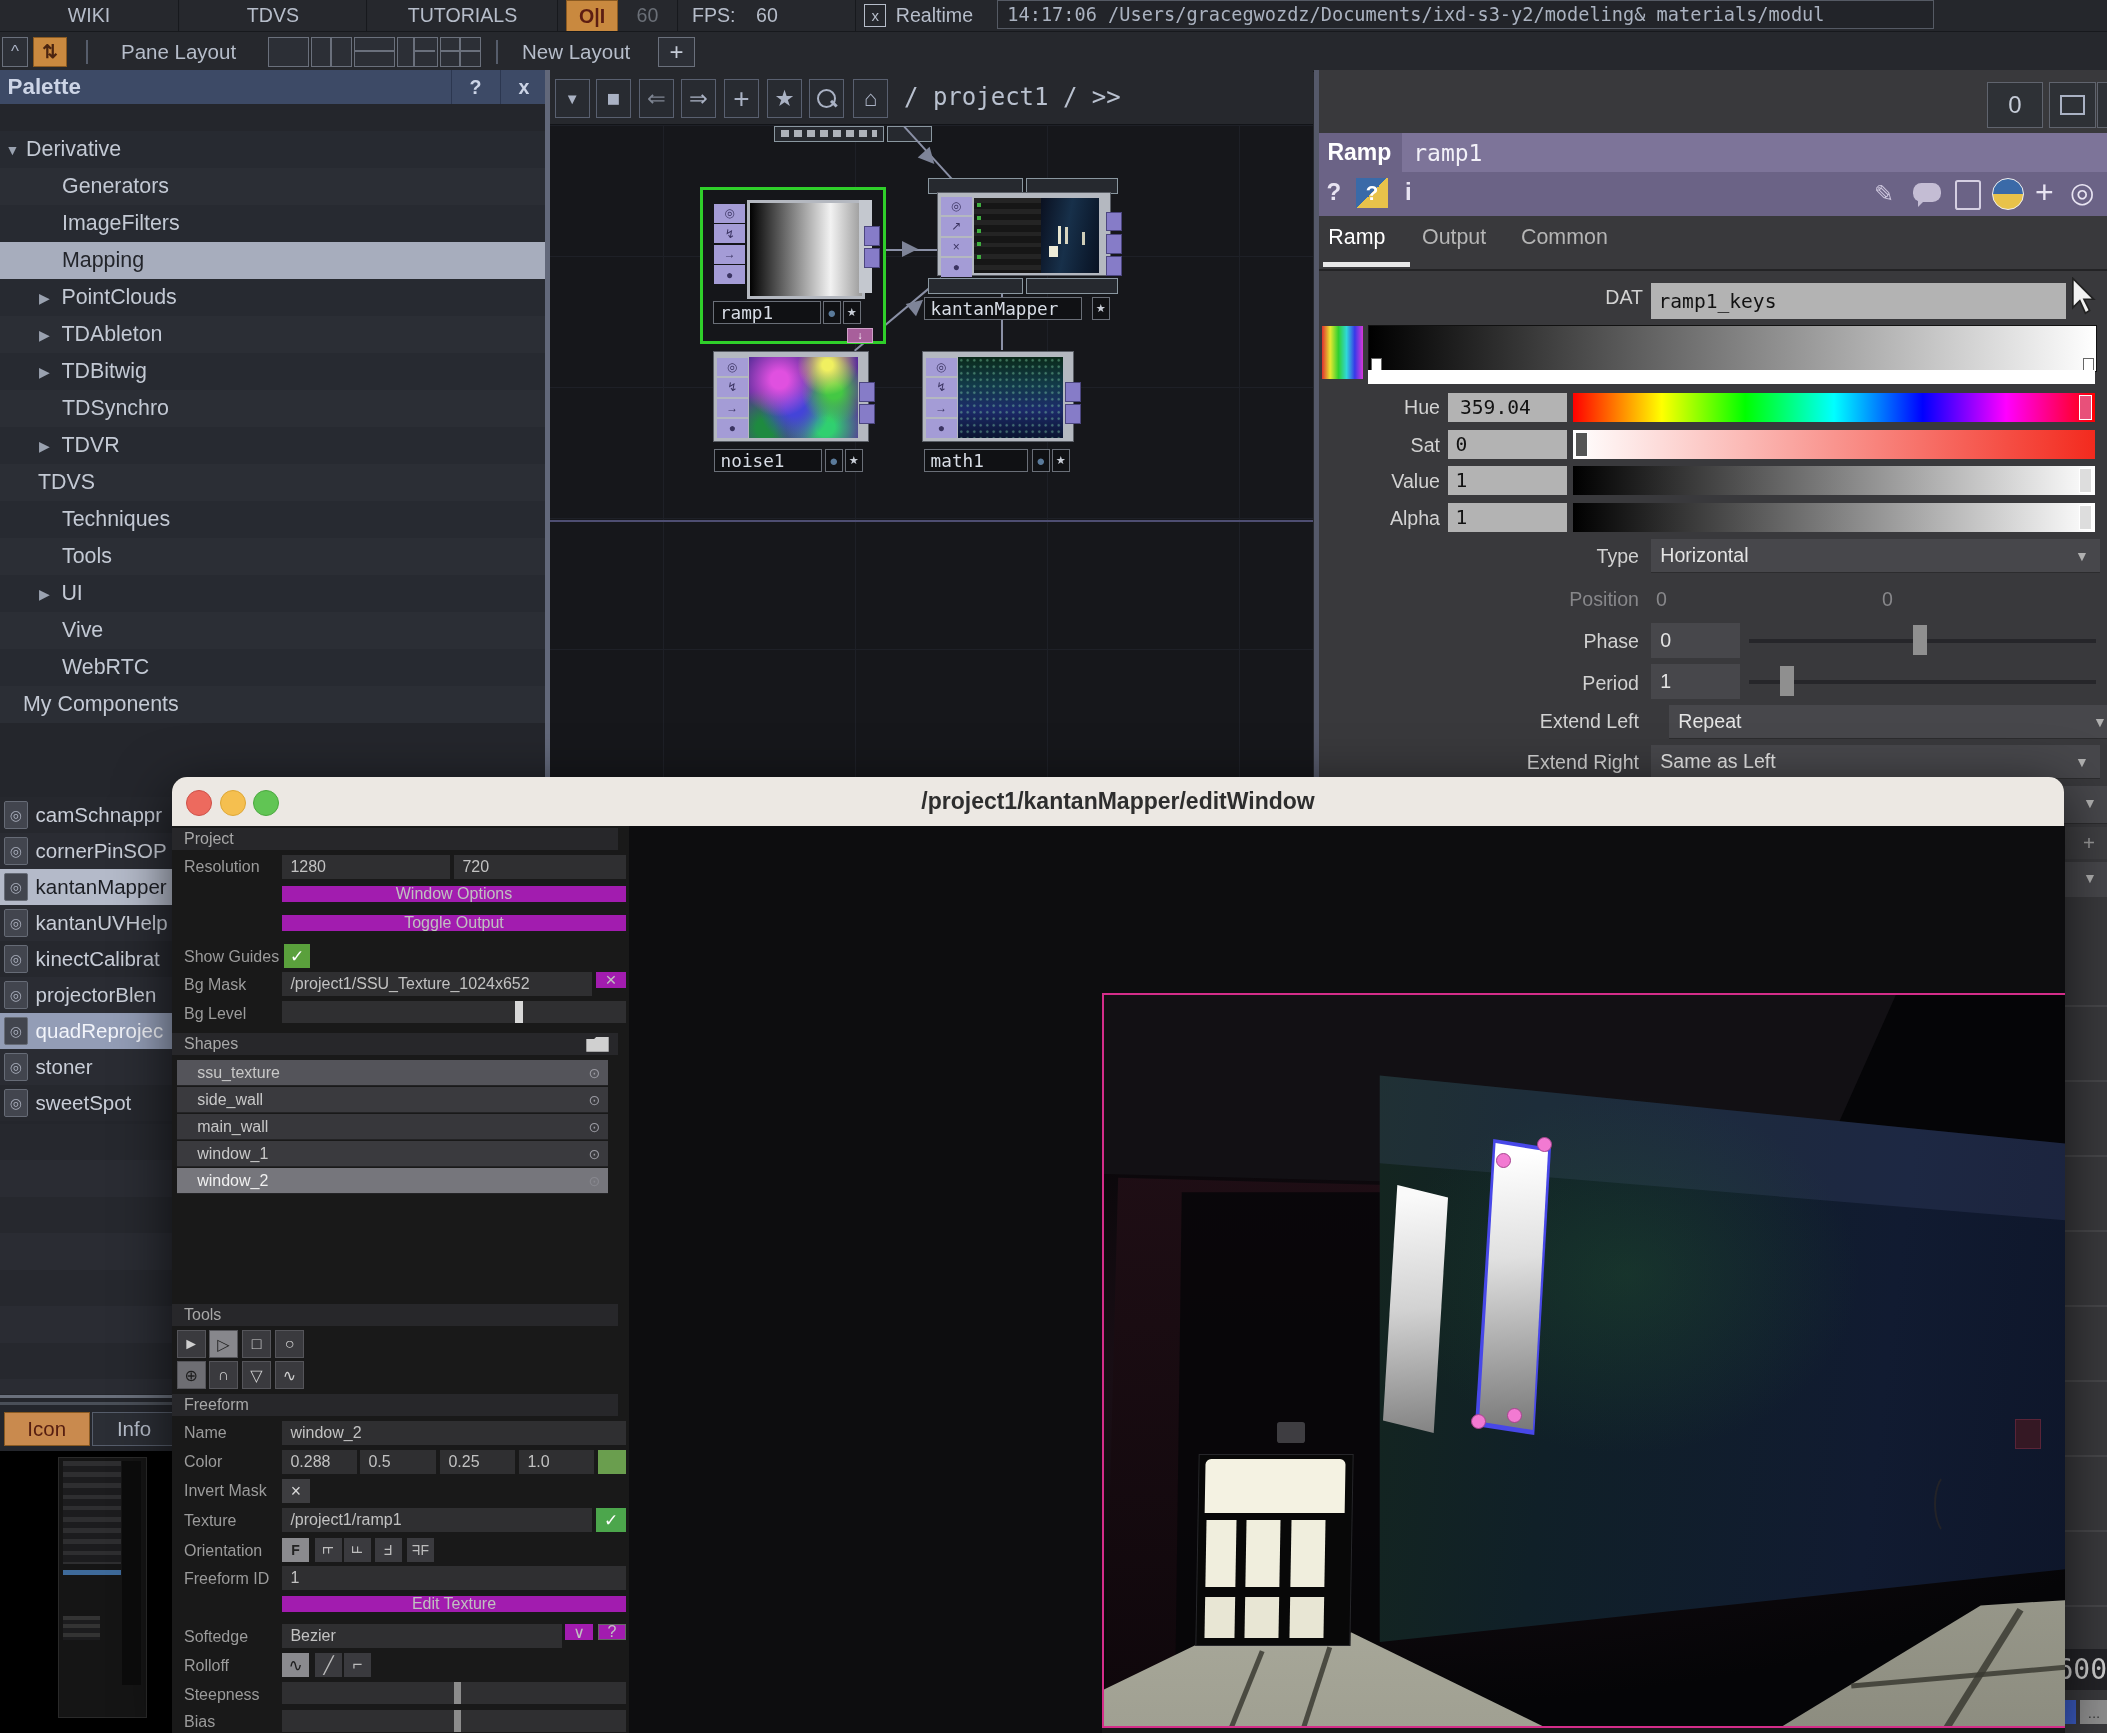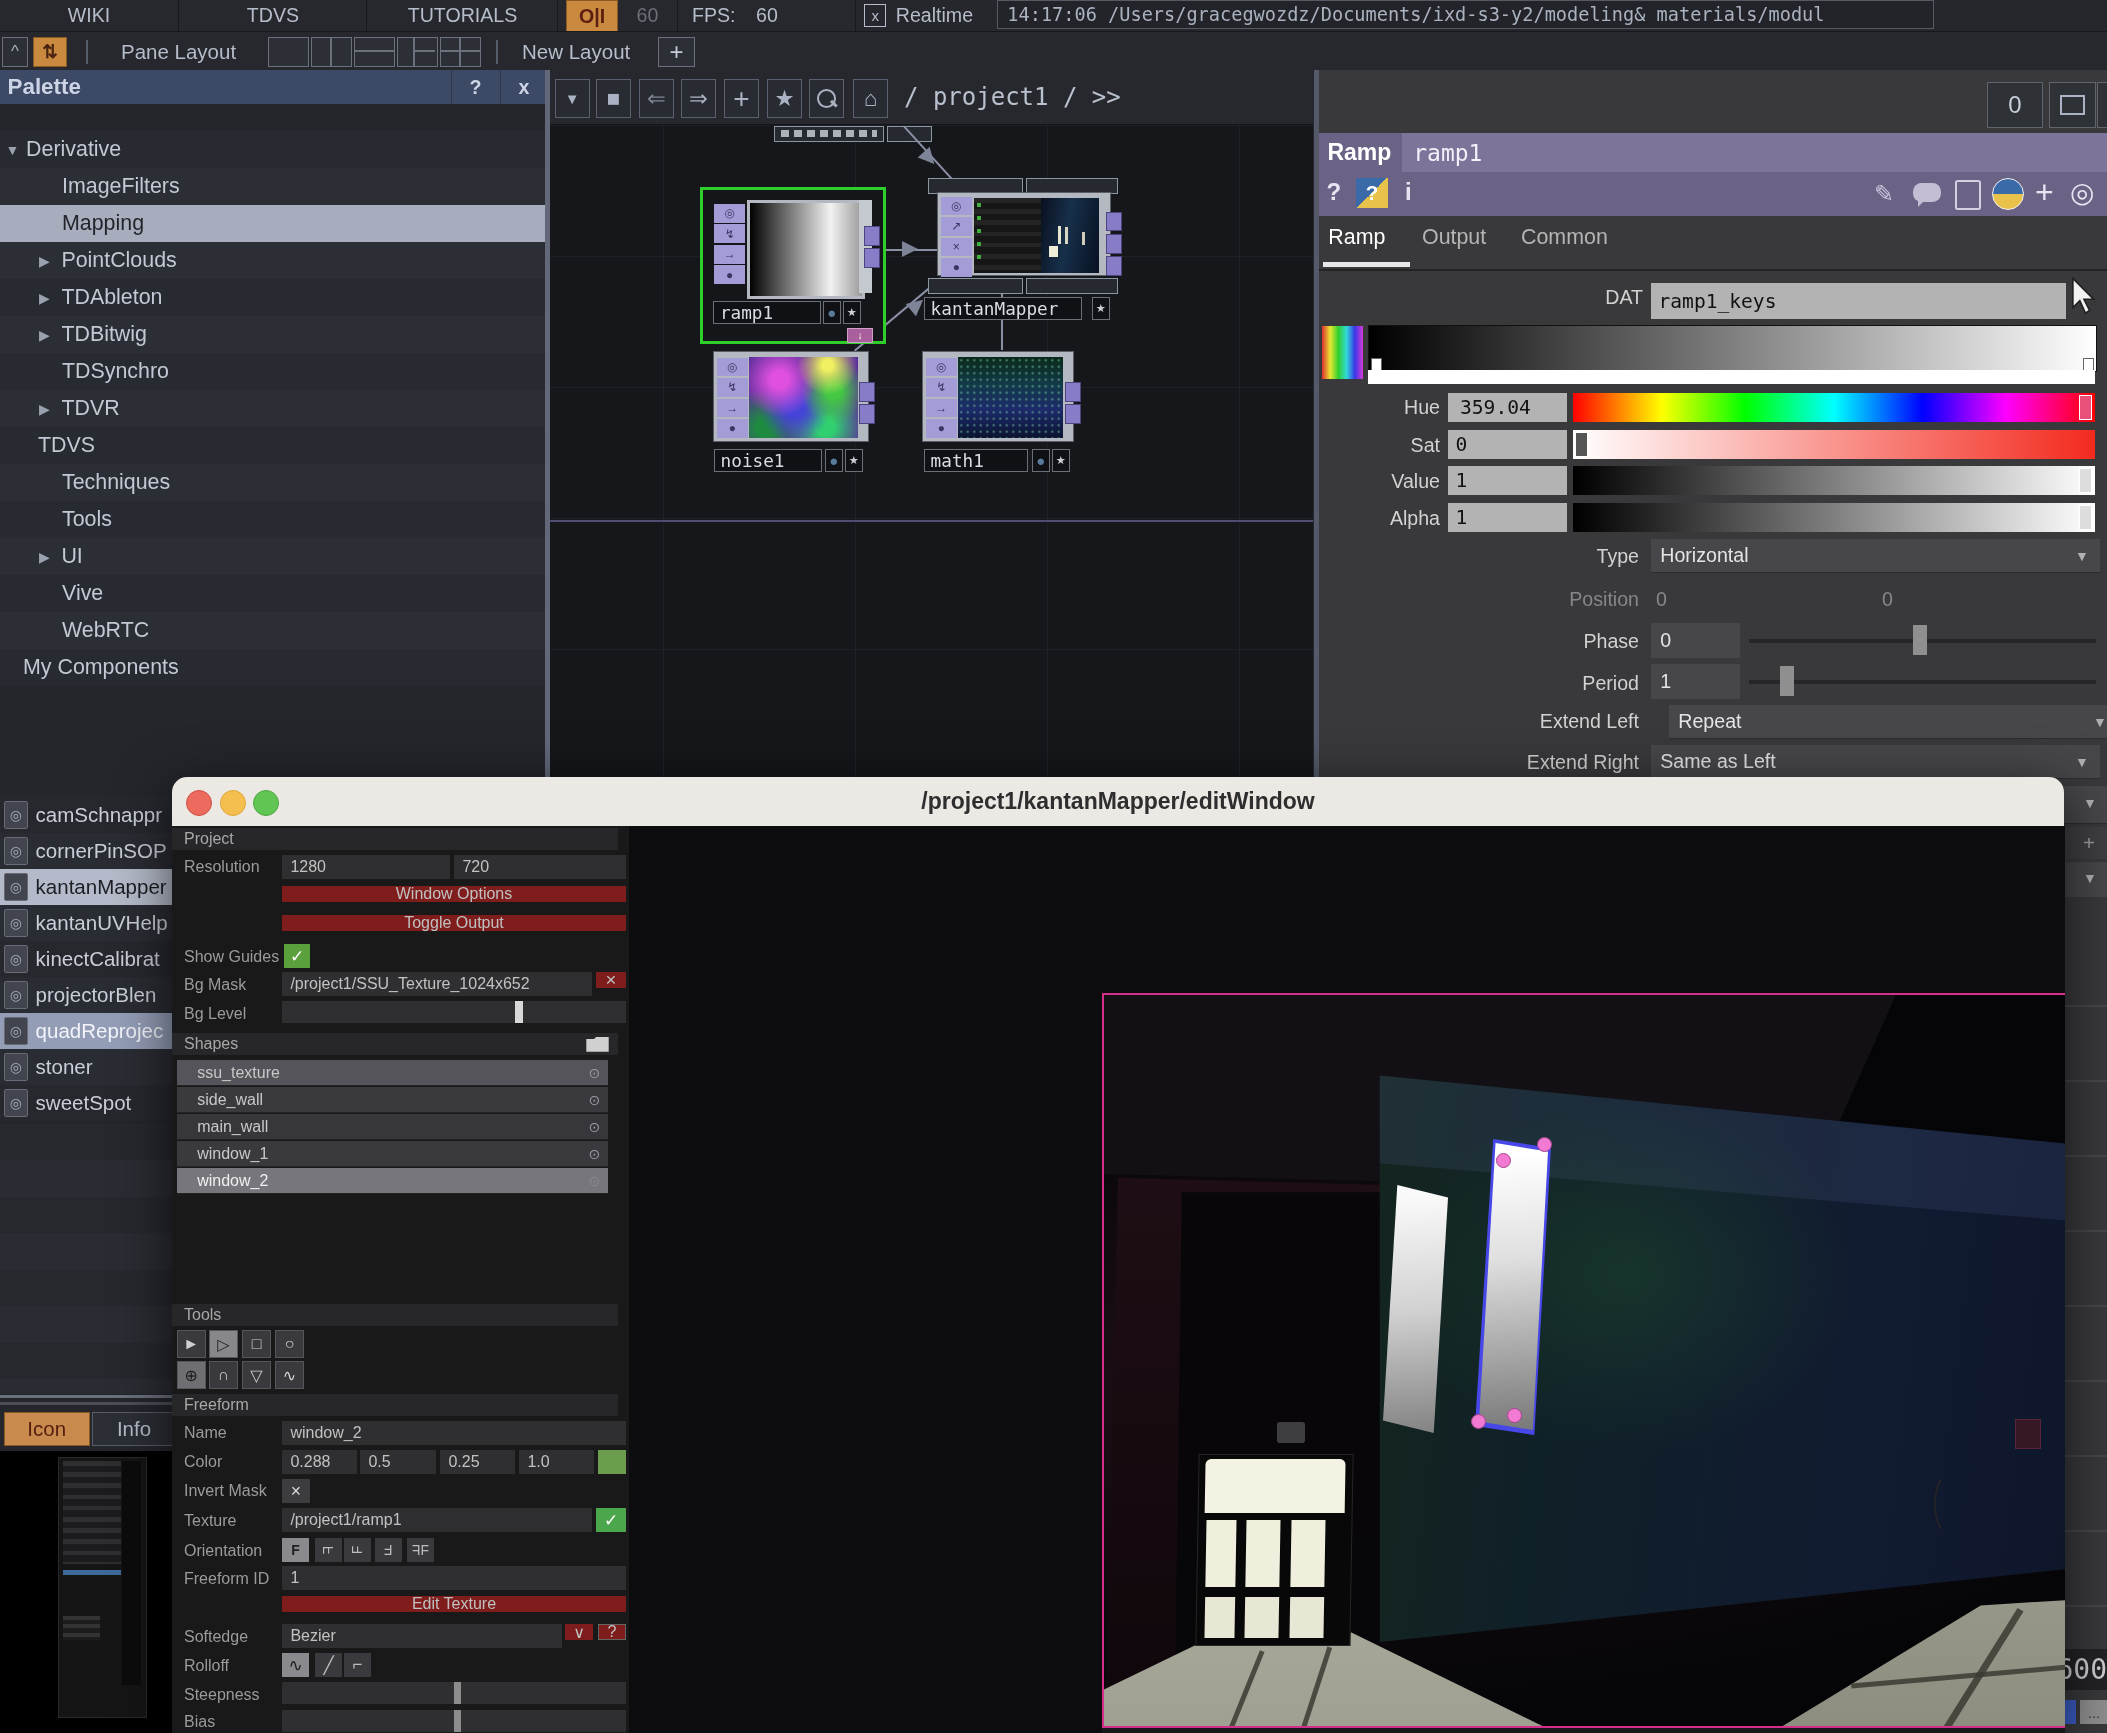--- a/index.html
+++ b/index.html
@@ -59,21 +59,21 @@
         border-radius:15px 15px 0 0;box-shadow:0 13px 56px rgba(0,0,0,.65);}
   .etitle{position:absolute;left:0;top:0;width:1892px;height:49px;background:#ece8e3;border-radius:15px 15px 0 0;
           border-bottom:0.9px solid #b9b5b0;}
   .tl{position:absolute;top:13px;width:24px;height:24px;border-radius:50%;}
   .epanel{position:absolute;left:0;top:49px;width:457px;height:908px;background:#191919;overflow:hidden;}
   .esec{position:absolute;left:0;width:446px;height:22.4px;background:#27272a;color:#a8a8a8;font-size:16px;
         display:flex;align-items:center;padding-left:12px;box-sizing:border-box;}
   .elab{position:absolute;left:12px;font-size:16px;color:#9b9b9b;}
   .efield{position:absolute;height:24px;background:#2f2f31;color:#c2c2c2;font-size:16px;display:flex;align-items:center;
           padding-left:8.4px;box-sizing:border-box;}
-  .ebtn{position:absolute;height:16px;background:#7f1d1d;color:#c0c0c0;font-size:16px;display:flex;align-items:center;
+  .ebtn{position:absolute;height:16px;background:#a21caf;color:#c0c0c0;font-size:16px;display:flex;align-items:center;
         justify-content:center;box-sizing:border-box;}
   .etrack{position:absolute;height:22.4px;background:#2f2f31;}
   .shrow{position:absolute;left:4.7px;width:431px;height:26px;color:#c8c8c8;font-size:16px;display:flex;align-items:center;
          border-bottom:0.9px solid #232325;box-sizing:border-box;}
   .tbtn{position:absolute;width:29px;height:28px;background:#3a3a3e;border:0.9px solid #55555a;box-sizing:border-box;
         color:#cfcfcf;font-size:16px;display:flex;align-items:center;justify-content:center;}
   .obtn{position:absolute;width:27px;height:24px;background:#3a3a3e;color:#bdbdbd;font-size:14px;
         display:flex;align-items:center;justify-content:center;}
   .eye{color:#9a9aa2;font-size:14px;margin-left:auto;margin-right:7.5px;}
   
@@ -158,20 +158,23 @@
       <div class="r" style="left:500px;top:0;width:46px;height:34px;border-left:1.9px solid #2c3750;display:flex;align-items:center;justify-content:center;font-size:19.6px;font-weight:bold;color:#ccd4e6;">
           <span>x</span>
         </div>
     </div>
     <div class="r" style="left:0;top:61px;width:545px;">
       <div class="ptree-row">
           <span class="arr" style="margin-left:5.6px;width:20.5px;">▼</span>
           <span style="margin-left:0px;">Derivative</span>
         </div>
       <div class="ptree-row">
+          <span style="margin-left:62px;">Generators</span>
+        </div>
+      <div class="ptree-row">
           <span style="margin-left:62px;">ImageFilters</span>
         </div>
       <div class="ptree-row sel">
           <span style="margin-left:62px;">Mapping</span>
         </div>
       <div class="ptree-row">
           <span class="arr" style="margin-left:39px;width:22.4px;">▶</span>
           <span>PointClouds</span>
         </div>
       <div class="ptree-row">

